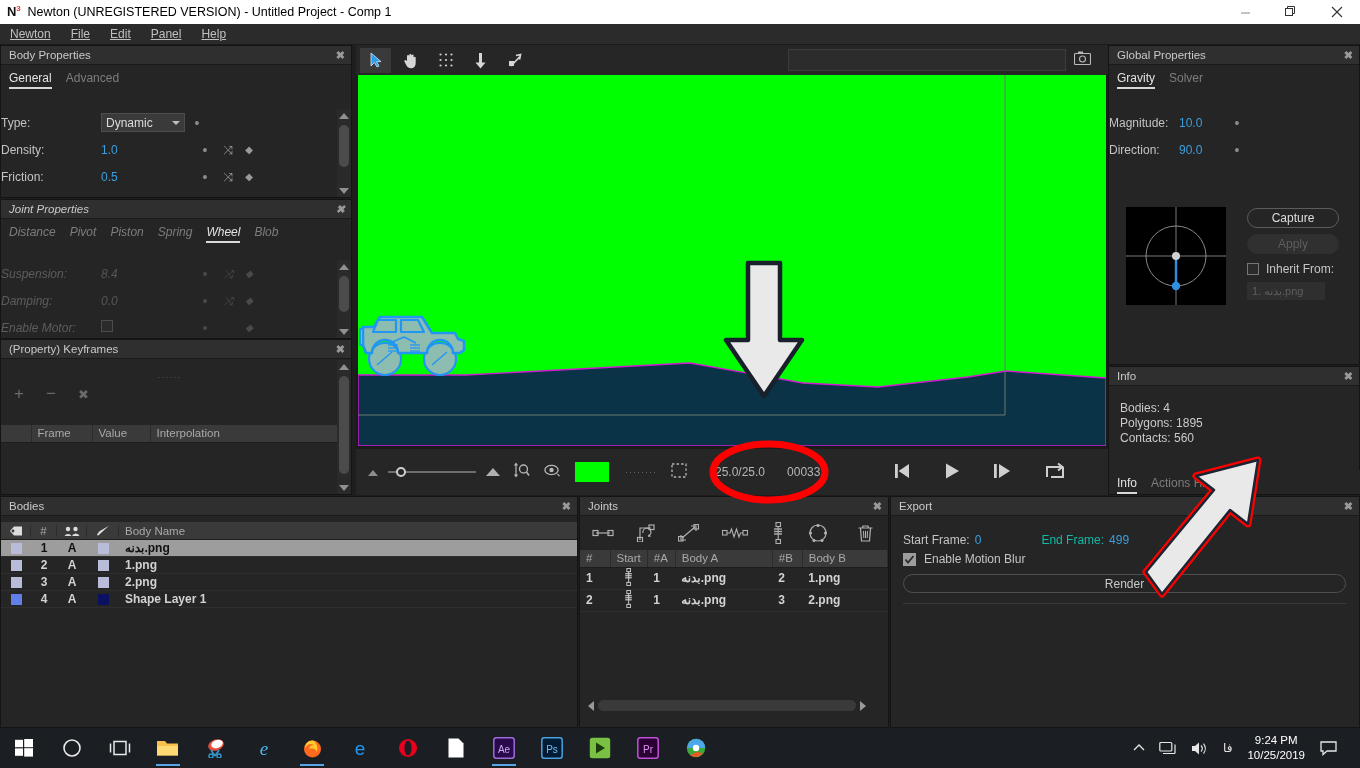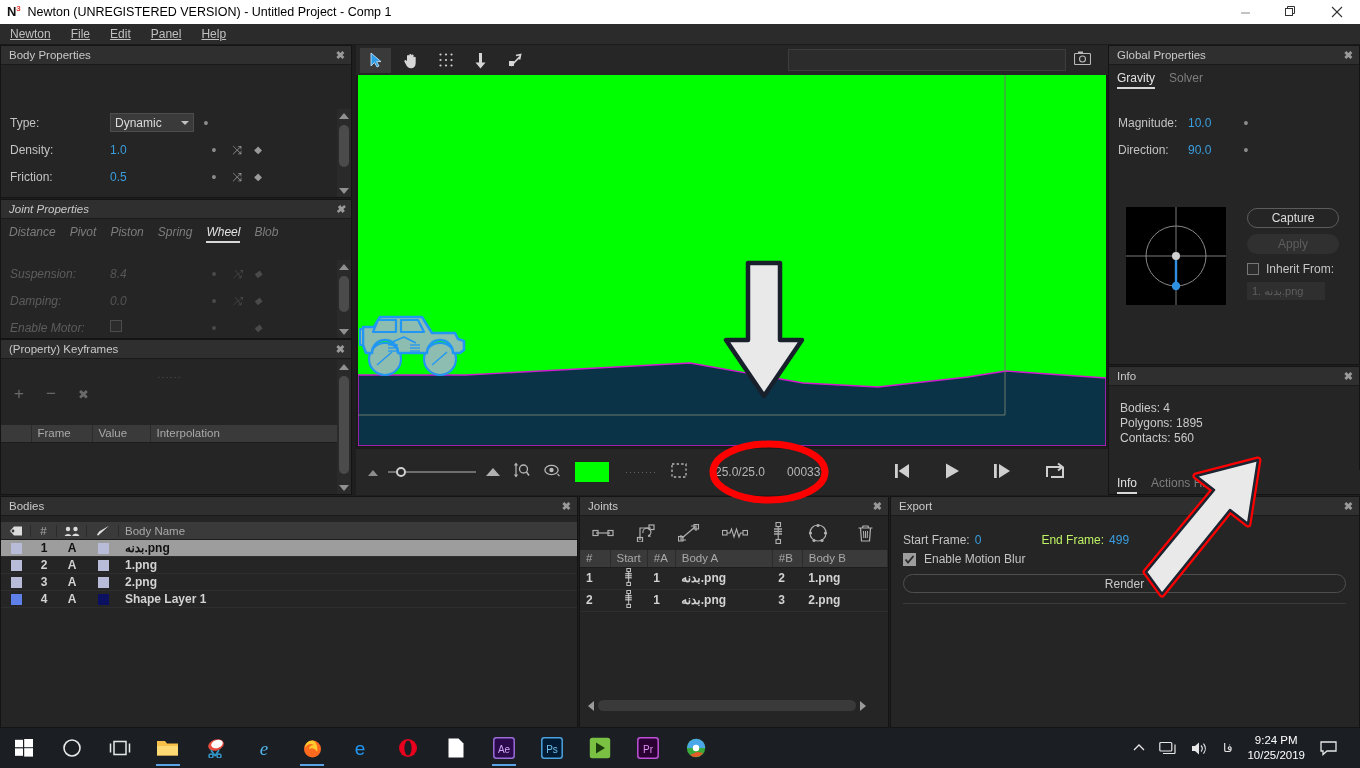--- a/index.html
+++ b/index.html
@@ -47,21 +47,21 @@
 
   
   .tabstrip { display: flex; height: 24px; align-items: flex-end; padding-left: 8px; background: #252525; }
   .tab { font-size: 12px; color: #7d7d7d; padding: 0 9px 4px 0; margin-right: 5px; position: relative; }
   .tab.active { color: #e2e2e2; }
   .tab.active::after {
     content: ""; position: absolute; left: 0; right: 9px; bottom: 0; height: 2px; background: #d8d8d8;
   }
 
   
-  .proprow { display: flex; align-items: center; height: 27px; padding-left: 9px; }
+  .proprow { display: flex; align-items: center; height: 27px; }
   .proplabel { width: 100px; font-size: 12px; color: #c3c3c3; }
   .proplabel.dim { color: #5d5d5d; }
   .propval { font-size: 12px; color: #3a9ede; width: 92px; }
   .propval.dim { color: #555; }
   .dotmark { width: 24px; text-align: center; font-size: 14px; color: #8b8b8b; line-height: 1; }
   .dotmark.dim { color: #4a4a4a; }
   .shuffle { width: 22px; text-align: center; color: #9a9a9a; }
   .shuffle.dim { color: #4a4a4a; }
   .diamond { width: 20px; text-align: center; color: #9a9a9a; font-size: 10px; }
   .diamond.dim { color: #4a4a4a; }
@@ -170,20 +170,24 @@
     <div class="menu-item">File</div>
     <div class="menu-item">Edit</div>
     <div class="menu-item">Panel</div>
     <div class="menu-item">Help</div>
   </div>
 
   <div class="panel" style="left:0;top:45px;width:352px;height:153px;">
     <div class="panel-head">
       <span class="panel-title">Body Properties</span>
       <span class="panel-x">✖</span>
+    </div>
+    <div class="tabstrip">
+      <div class="tab active">General</div>
+      <div class="tab">Advanced</div>
     </div>
     <div style="position:absolute;left:0;top:63px;width:337px;">
       <div class="proprow">
         <span class="proplabel">Type:</span>
         <div class="combo">
           <span class="cv">Dynamic</span>
           <span class="carat"></span>
         </div>
         <span class="dotmark">•</span>
       </div>
@@ -702,21 +706,21 @@
 
   <div class="panel" style="left:890px;top:496px;width:470px;height:232px;">
     <div class="panel-head">
       <span class="panel-title">Export</span>
       <span class="panel-x">✖</span>
     </div>
     <div style="position:absolute;left:12px;top:36px;width:448px;">
       <div style="display:flex;align-items:center;font-size:12px;">
         <span style="color:#c4c4c4;">Start Frame:</span>
         <span style="color:#3a9ede;margin-left:5px;">0</span>
-        <span style="color:#bef264;margin-left:60px;">End Frame:</span>
+        <span style="color:#14b8a6;margin-left:60px;">End Frame:</span>
         <span style="color:#3a9ede;margin-left:5px;">499</span>
       </div>
       <div style="display:flex;align-items:center;margin-top:5px;">
         <span style="width:13px;height:13px;background:#9d9d9d;display:inline-flex;align-items:center;justify-content:center;">
           <svg width="11" height="11" viewBox="0 0 11 11">
               <polyline points="1.5,5.5 4,8.5 9.5,2" fill="none" stroke="#2b2b2b" stroke-width="1.8"></polyline>
             </svg>
         </span>
         <span style="margin-left:8px;font-size:12px;color:#c4c4c4;">Enable Motion Blur</span>
       </div>

